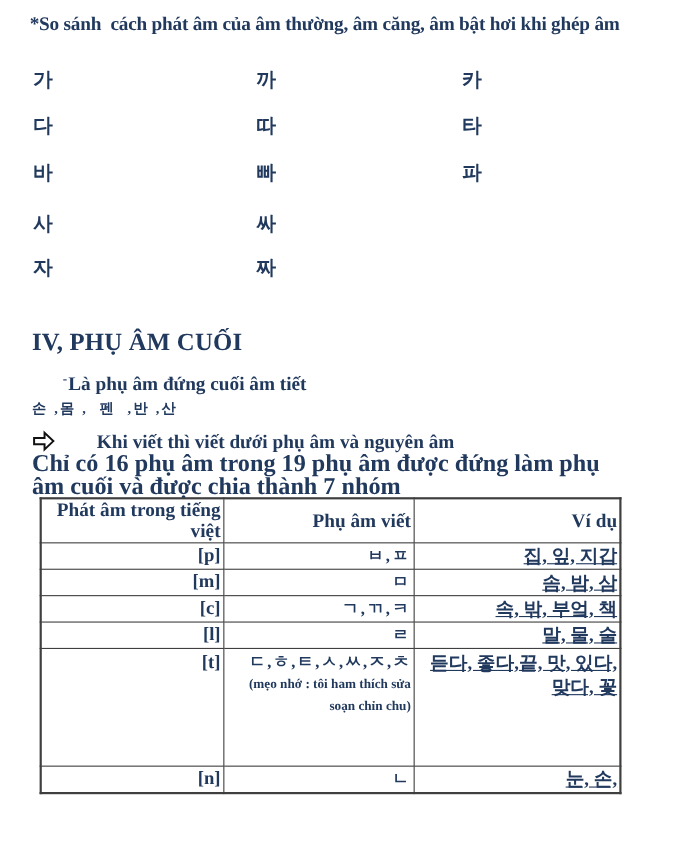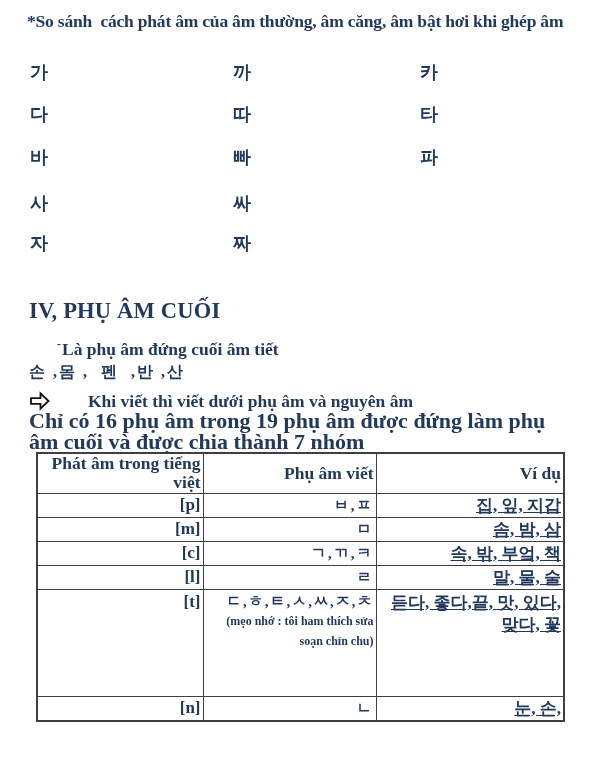--- a/index.html
+++ b/index.html
@@ -32,21 +32,21 @@
   .col-c{left:390px;}
 
   .section-heading{
     position:absolute;left:29px;top:298px;
     font-size:22.5px;letter-spacing:0.2px;
   }
   .def-line{position:absolute;left:29px;top:337px;font-size:17.5px;margin-left:28px;}
   .def-line sup{font-size:12px;vertical-align:super;margin-right:1px;}
   .kr-line{
     position:absolute;left:29px;top:362px;
-    font-size:16px;white-space:pre;letter-spacing:2px;text-align:right;
+    font-size:13px;white-space:pre;letter-spacing:2px;text-align:right;
   }
   .arrow-line{position:absolute;left:29px;top:390px;display:flex;align-items:flex-end;}
   .arrow-icon{width:59px;display:inline-block;}
   .arrow-icon svg{display:block;}
   .arrow-text{font-size:17.5px;line-height:22px;}
   .para{
     position:absolute;left:29px;top:411px;width:550px;
     font-size:22px;line-height:20.5px;
   }
 

